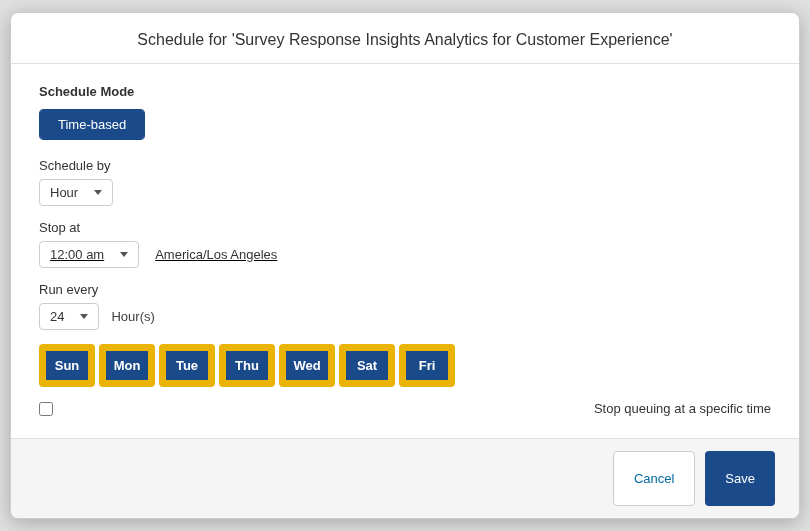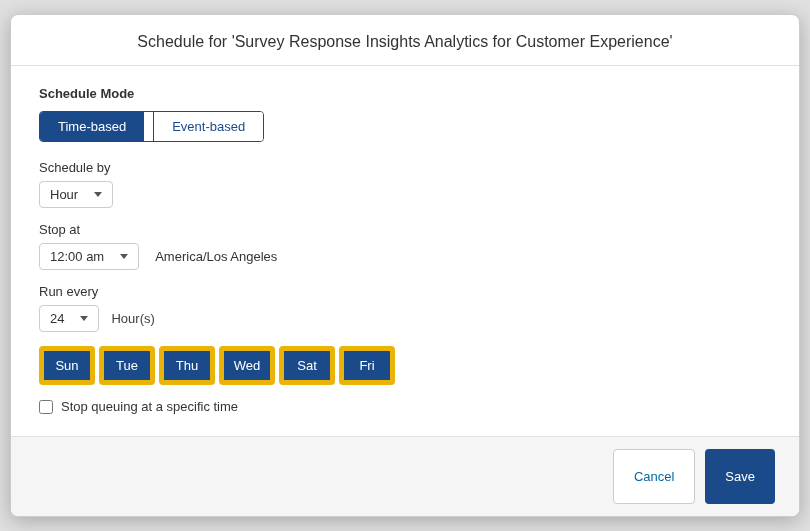--- a/index.html
+++ b/index.html
@@ -108,20 +108,21 @@
       height: 0;
       border-left: 4px solid transparent;
       border-right: 4px solid transparent;
       border-top: 5px solid #555;
     }
 
     .start-at-row {
       display: flex;
       align-items: center;
       gap: 16px;
+      text-decoration: underline;
     }
 
     .timezone-text {
       font-size: 13px;
       color: #333;
     }
 
     .run-every-row {
       display: flex;
       align-items: center;
@@ -140,30 +141,32 @@
       margin-top: 4px;
     }
 
     .day-btn {
       padding: 7px 0;
       width: 56px;
       text-align: center;
       font-size: 13px;
       border-radius: 4px;
       cursor: pointer;
-      border: 5px solid #eab308;
+      border: 7px solid #eab308;
       background: #1a4a8a;
       color: #fff;
+      font-weight: bold;
     }
 
     .checkbox-row {
       display: flex;
       align-items: center;
       gap: 8px;
       margin-bottom: 6px;
+      justify-content: space-between;
     }
 
     .checkbox-row input[type="checkbox"] {
       width: 14px;
       height: 14px;
       cursor: pointer;
     }
 
     .checkbox-label {
       font-size: 13px;
@@ -206,21 +209,20 @@
   <div class="modal-header">
     <span class="modal-title">Schedule for 'Survey Response Insights Analytics for Customer Experience'</span>
   </div>
 
   <div class="modal-body">
 
     <div class="field-row">
       <div class="section-label">Schedule Mode</div>
       <div class="tab-group">
         <button class="tab-btn active">Time-based</button>
-        <button class="tab-btn">Event-based</button>
       </div>
     </div>
 
     <div class="field-row">
       <div class="field-label">Schedule by</div>
       <div class="select-wrapper">
         <span>Hour</span>
         <span class="arrow"></span>
       </div>
     </div>
@@ -243,20 +245,21 @@
           <span>24</span>
           <span class="arrow"></span>
         </div>
         <span class="unit-text">Hour(s)</span>
       </div>
     </div>
 
     <div class="days-row">
 
     <button class="day-btn active">Sun</button>
+        <button class="day-btn active">Mon</button>
         <button class="day-btn active">Tue</button>
         <button class="day-btn active">Thu</button>
         <button class="day-btn active">Wed</button>
         <button class="day-btn active">Sat</button>
         <button class="day-btn active">Fri</button>
       </div>
 
     <div class="checkbox-row">
       <input type="checkbox" style="">
       <label class="checkbox-label">Stop queuing at a specific time</label>

